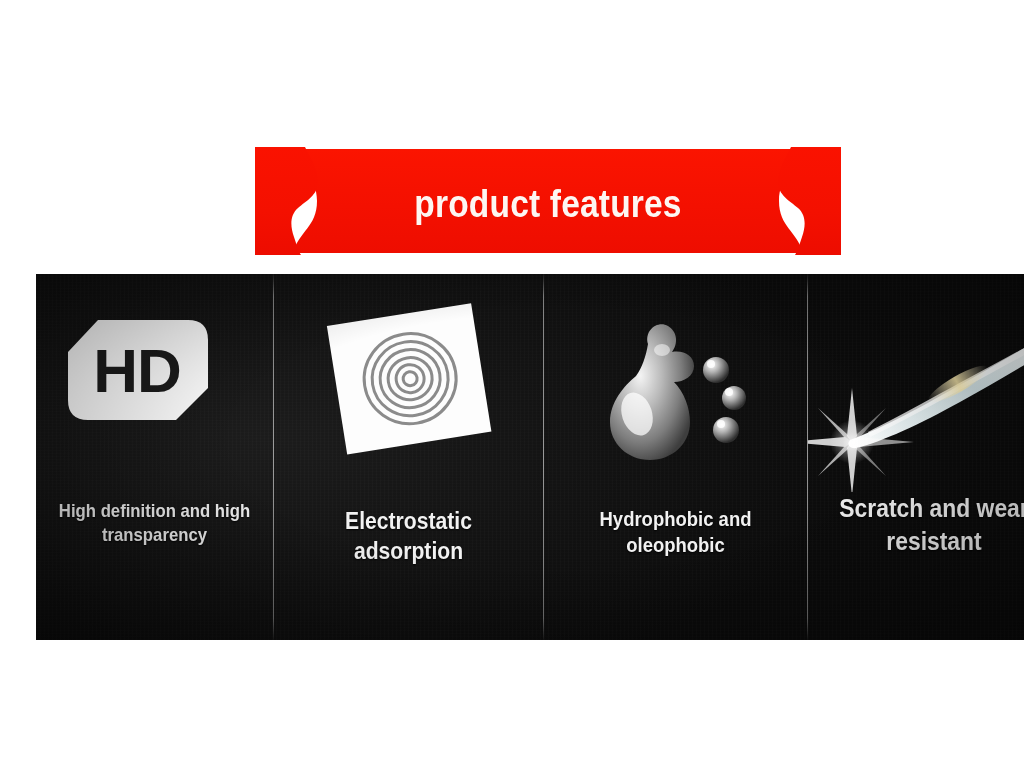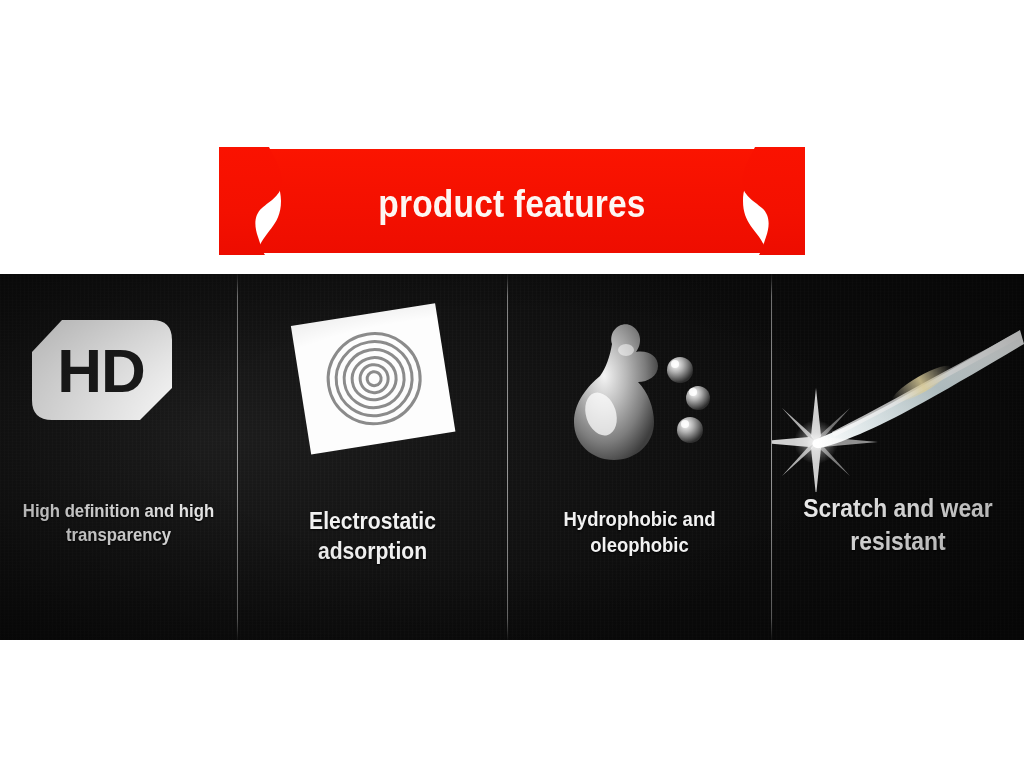--- a/index.html
+++ b/index.html
@@ -13,20 +13,21 @@
     height: 768px;
     overflow: hidden;
     font-family: "Liberation Sans", sans-serif;
     position: relative;
   }
 
   .page {
     position: absolute;
     inset: 0;
     background: #ffffff;
+    margin-left: 36px;
   }
 
   
   .banner-wrap {
     position: absolute;
     left: 0;
     top: 145px;
     width: 1024px;
     height: 118px;
     display: flex;

